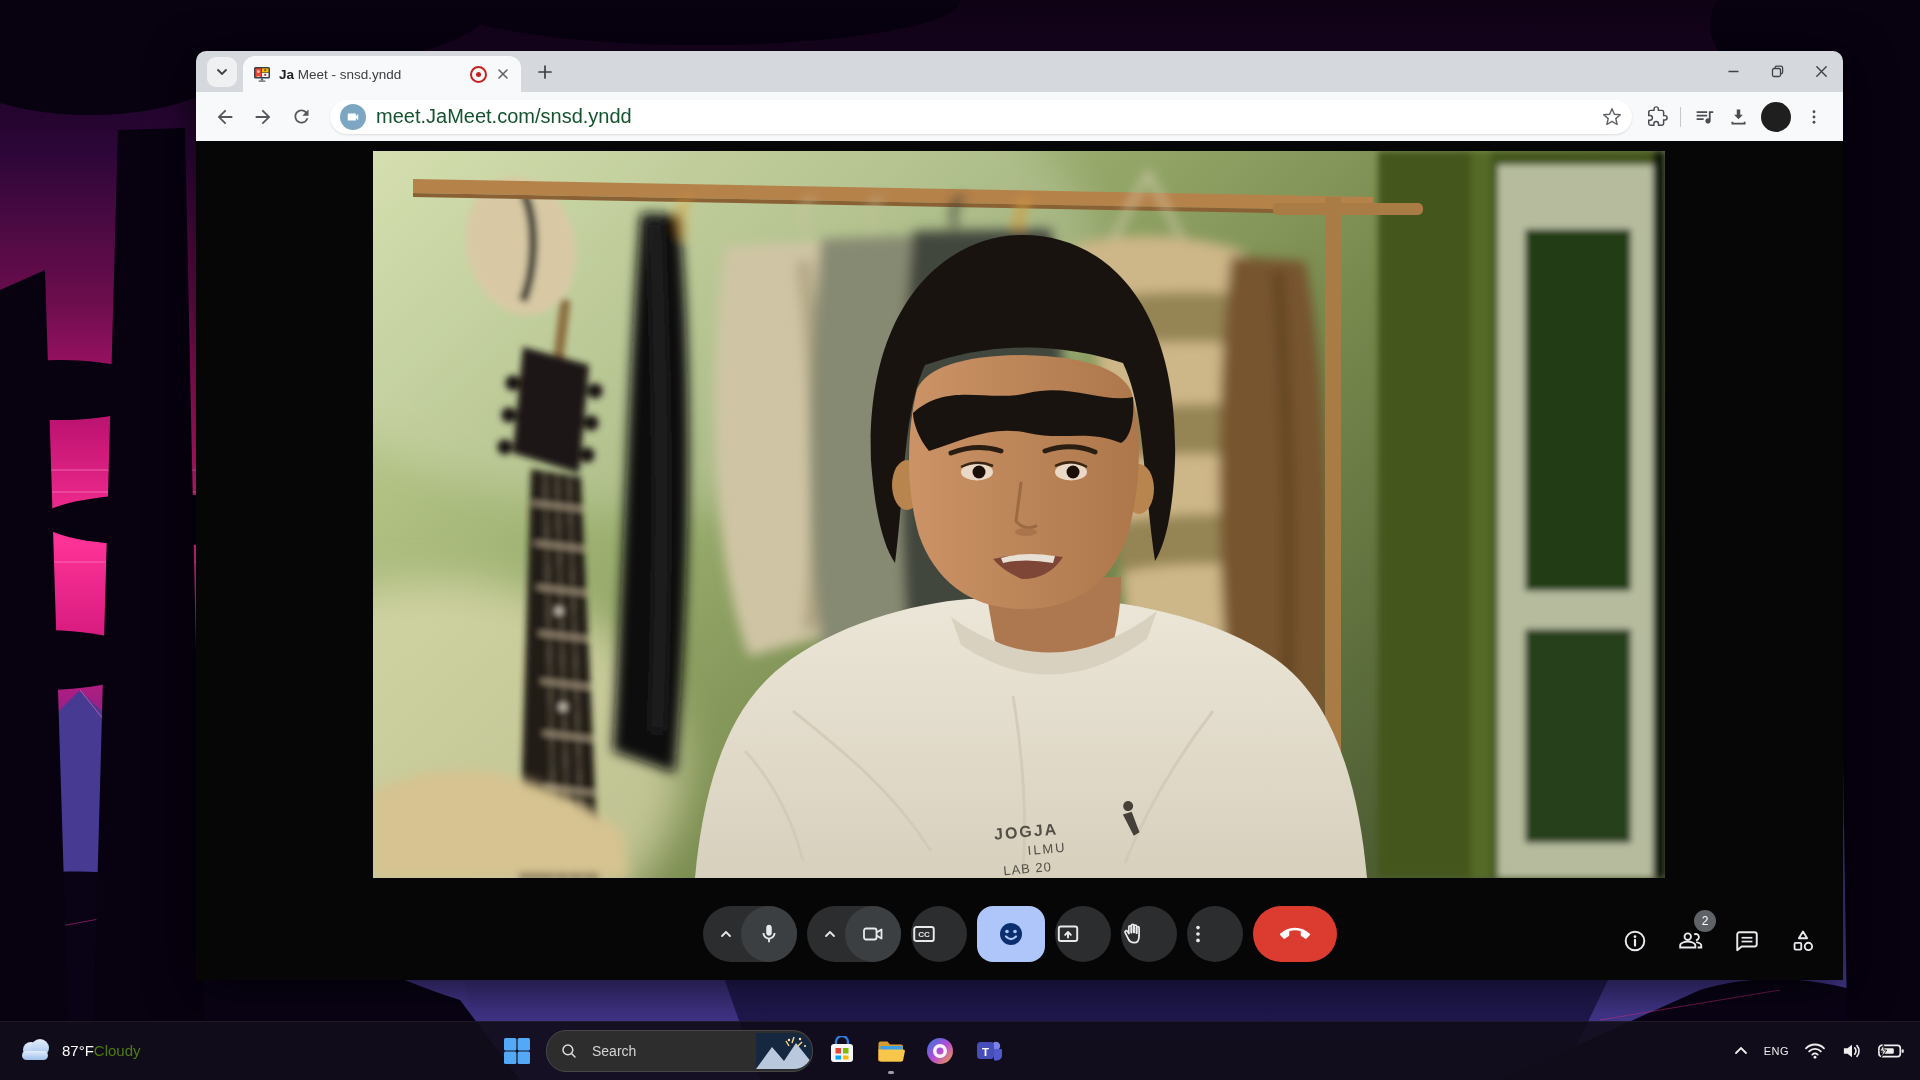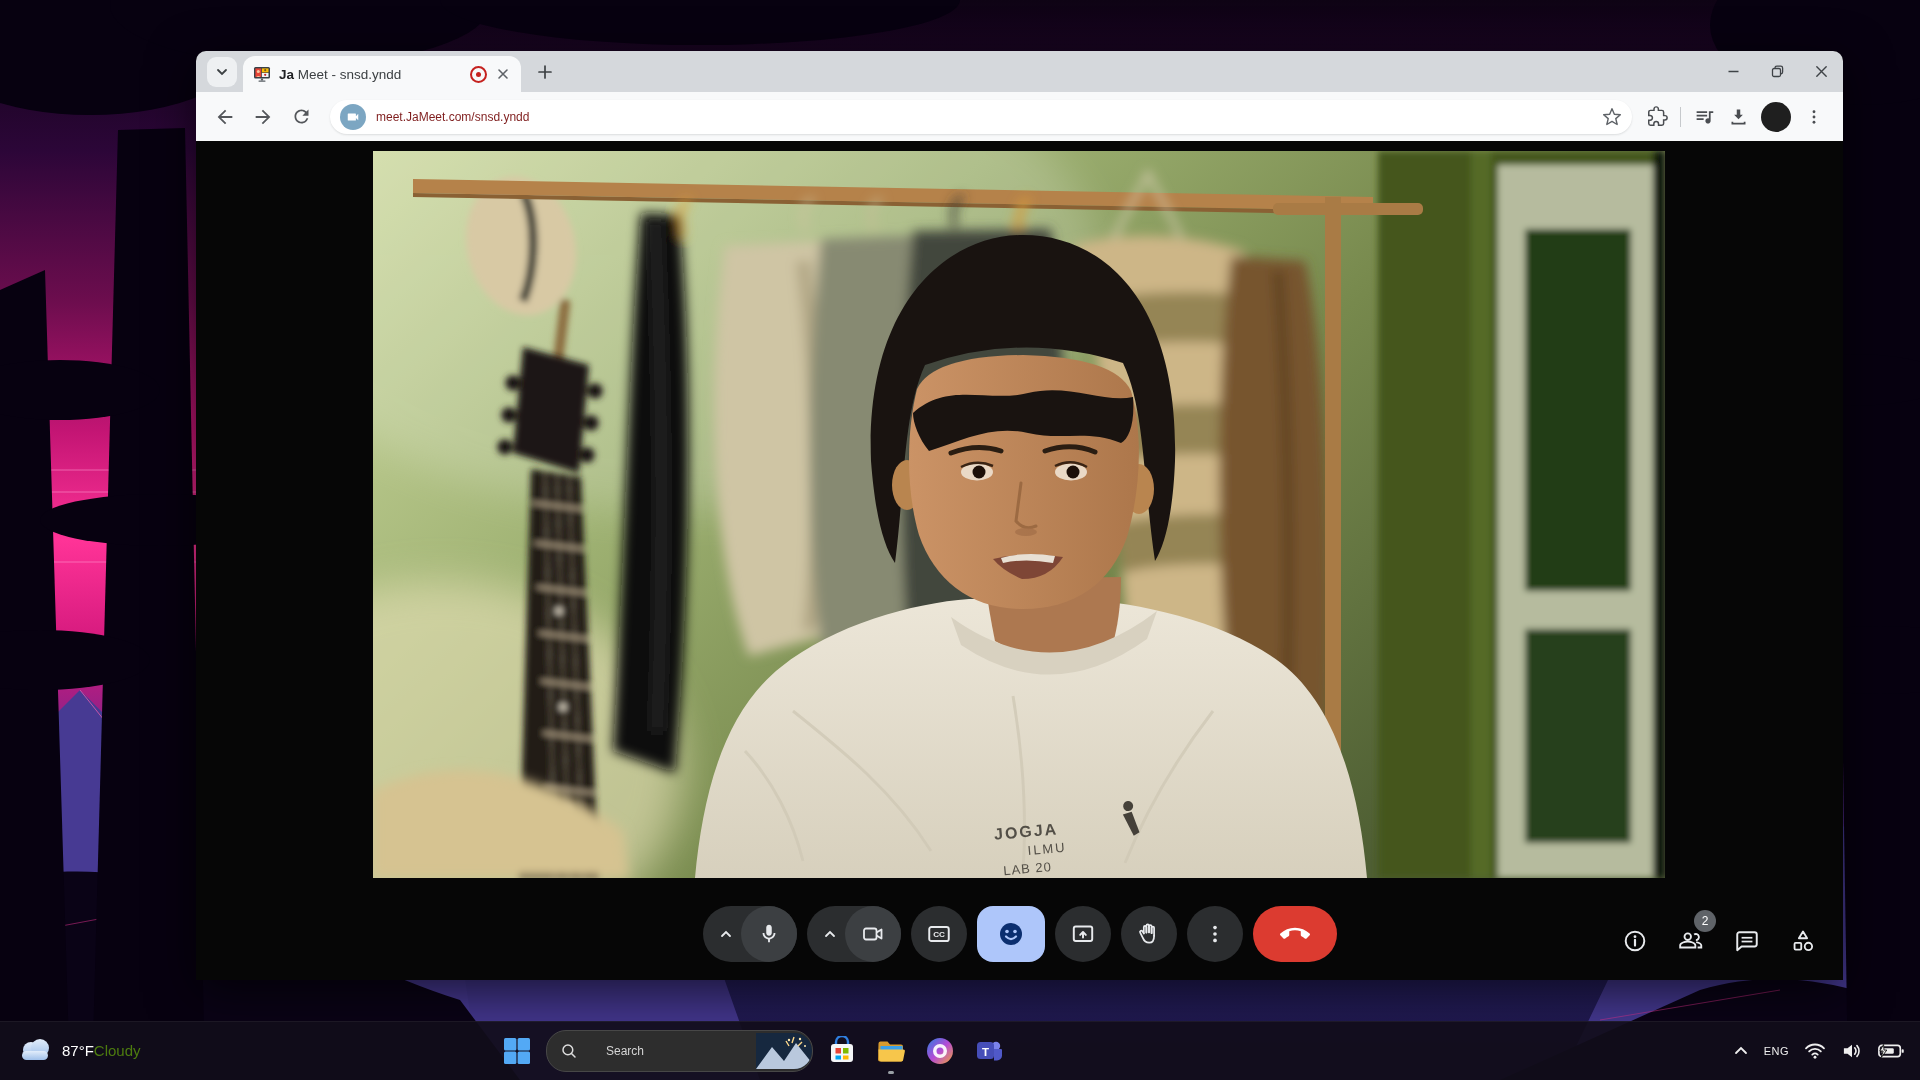--- a/index.html
+++ b/index.html
@@ -23,50 +23,50 @@
   .rec-dot i{width:5px;height:5px;background:#c5221f;border-radius:50%;}
   .newtab{width:28px;height:28px;margin:0 0 6px 10px;display:flex;align-items:center;justify-content:center;flex:none;}
   .win-controls{margin-left:auto;align-self:stretch;display:flex;}
   .win-btn{width:44px;height:41px;display:flex;align-items:center;justify-content:center;}
   
   .toolbar{height:49px;background:#f8f9fa;display:flex;align-items:center;padding:0 12px;flex:none;}
   .nav-btn{width:34px;height:34px;border-radius:50%;display:flex;align-items:center;justify-content:center;flex:none;margin-right:4px;}
   .omnibox{flex:1;height:34px;background:#fff;border-radius:17px;margin:0 8px;display:flex;
     align-items:center;padding:0 10px;gap:10px;box-shadow:0 1px 2px rgba(60,64,67,.15);}
   .cam-badge{width:26px;height:26px;border-radius:50%;background:#7ca6c2;display:flex;align-items:center;justify-content:center;flex:none;}
-  .url{font-size:12px;color:#7f1d1d;flex:1;white-space:nowrap;overflow:hidden;}
+  .url{font-size:20px;color:#14532d;flex:1;white-space:nowrap;overflow:hidden;}
   .tool-btn{width:34px;height:34px;display:flex;align-items:center;justify-content:center;flex:none;}
   .sep{width:1px;height:20px;background:#c6c9cc;margin:0 6px;flex:none;}
   .avatar{width:30px;height:30px;border-radius:50%;background:#1f1f1f;margin:0 6px;flex:none;}
   
   .content{flex:1;background:#060606;position:relative;}
   #video{left:177px;top:10px;width:1292px;height:727px;background:#111;}
   .controls{left:0;right:0;bottom:18px;display:flex;justify-content:center;align-items:center;gap:10px;}
   .grp{height:56px;border-radius:28px;background:#2b2d2f;display:flex;align-items:center;padding-left:8px;}
   .grp .chev{width:30px;display:flex;align-items:center;justify-content:center;}
   .grp .circ{width:56px;height:56px;border-radius:50%;background:#3c3f42;display:flex;align-items:center;justify-content:center;}
-  .btn-round{width:56px;height:56px;border-radius:50%;background:#2b2d2f;display:flex;align-items:center;justify-content:center;}
+  .btn-round{width:56px;height:56px;border-radius:50%;background:#2b2d2f;display:flex;align-items:center;}
   .btn-emoji{width:68px;height:56px;border-radius:16px;background:#aec6fa;display:flex;align-items:center;justify-content:center;}
   .btn-end{width:84px;height:56px;border-radius:28px;background:#dc3b30;display:flex;align-items:center;justify-content:center;}
   .side-icons{right:27px;bottom:26px;display:flex;gap:30px;align-items:center;}
   .side-ic{width:26px;height:26px;position:relative;display:flex;align-items:center;justify-content:center;}
   .badge{position:absolute;top:-18px;left:16px;width:22px;height:22px;border-radius:50%;background:#5f6368;
     color:#fff;font-size:12px;display:flex;align-items:center;justify-content:center;}
   
   #taskbar{left:0;bottom:0;width:1920px;height:58px;background:rgba(17,13,26,.92);
     border-top:1px solid rgba(255,255,255,.05);}
   .weather{left:10px;top:0;height:58px;display:flex;align-items:center;gap:10px;padding:0 8px;border-radius:6px;}
   .wtxt{display:flex;flex-direction:row;line-height:18px;font-size:15px;color:#fff;}
   .wtxt .cond{color:#4d7c0f;}
   .tb-center{left:497px;top:0;height:58px;display:flex;align-items:center;gap:9px;}
   .tb-btn{width:40px;height:40px;border-radius:6px;display:flex;align-items:center;justify-content:center;position:relative;}
   .run-dot{position:absolute;bottom:-3px;left:17px;width:6px;height:3px;border-radius:2px;background:#9aa0a6;}
   .search-pill{width:252px;height:40px;border-radius:20px;background:#2d2d2d;border:1px solid #474747;
     display:flex;align-items:center;padding-left:13px;overflow:hidden;}
-  .search-pill .stxt{font-size:12px;color:#d5d5d5;margin-left:28px;flex:1;}
+  .search-pill .stxt{font-size:14px;color:#d5d5d5;margin-left:14px;flex:1;}
   .tray{right:8px;top:0;height:58px;display:flex;align-items:center;gap:15px;padding:0 8px;}
   .tray .lang{color:#eee;font-size:11px;letter-spacing:.5px;}
 </style>
 </head>
 <body>
 
 <svg id="wallpaper" class="abs" viewBox="0 0 1920 1080">
   <defs>
     <linearGradient id="sky" x1="0" y1="0" x2="0" y2="1">
       <stop offset="0" stop-color="#0e0314"></stop>

